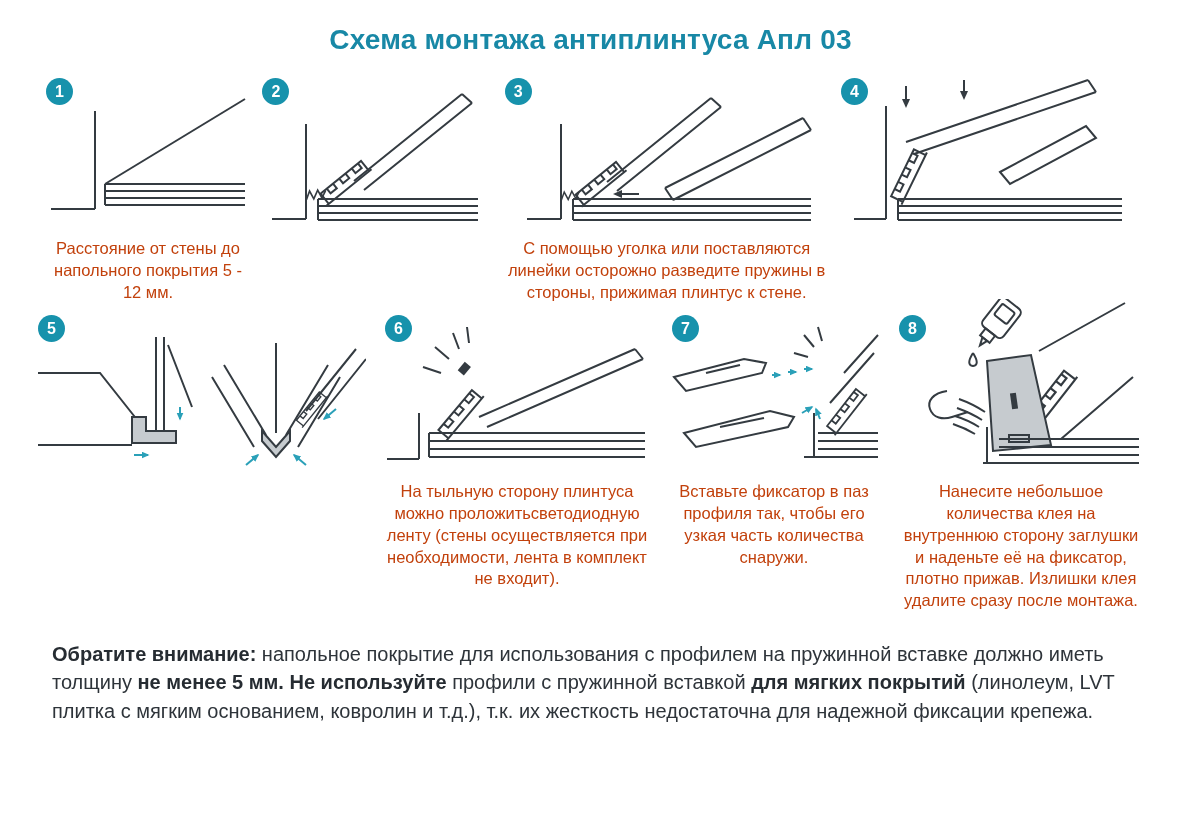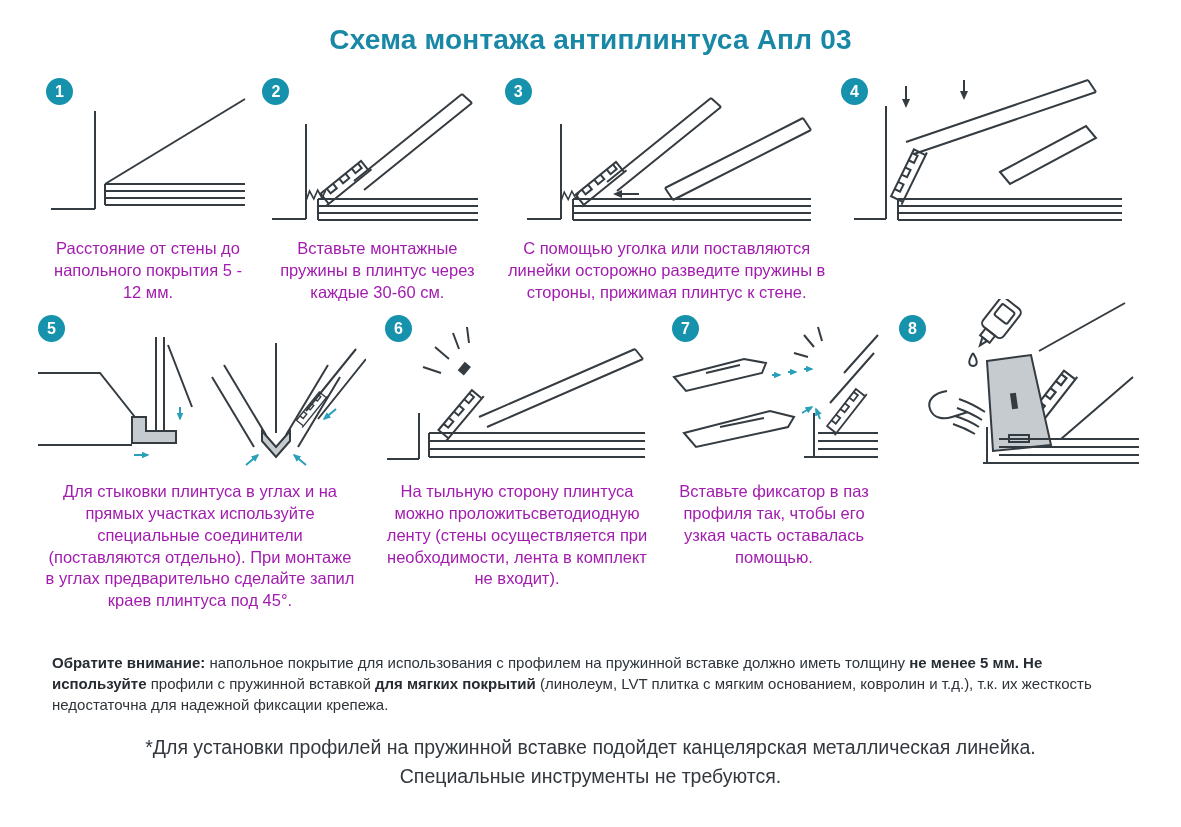--- a/index.html
+++ b/index.html
@@ -10,26 +10,26 @@
   .row{display:flex;justify-content:space-between;align-items:flex-start}
   .row1{margin:22px 16px 0}
   .row2{margin:12px 8px 0}
   .step{position:relative}
   .badge{position:absolute;left:4px;top:0;width:27px;height:27px;border-radius:50%;
          background:#1792ac;color:#fff;font-weight:700;font-size:16px;
          display:flex;align-items:center;justify-content:center}
   .fig{display:flex;justify-content:center;align-items:flex-end;margin:0 auto}
   .row1 .fig{height:150px}
   .row2 .fig{height:156px}
-  .cap{text-align:center;font-size:16.5px;line-height:1.32;margin:10px auto 0;color:#a21caf}
+  .cap{text-align:center;font-size:16.5px;line-height:1.32;margin:10px auto 0;color:#c2410c}
   .s1{width:212px}.s2{width:238px}.s3{width:332px}.s4{width:302px}
   .s5{width:332px}.s6{width:272px}.s7{width:212px}.s8{width:252px}
   .s1 .cap{max-width:196px}.s2 .cap{max-width:224px}.s3 .cap{max-width:324px}.s4 .cap{max-width:300px}
   .s5 .cap{max-width:312px}.s6 .cap{max-width:262px}.s7 .cap{max-width:204px}.s8 .cap{max-width:240px}
-  .note{margin:40px 26px 0;font-size:15px;line-height:1.42;color:#2e343a}
+  .note{margin:28px 26px 0;font-size:20px;line-height:1.42;color:#2e343a}
   .note b{font-weight:700;color:#262c32}
   .footnote{margin-top:17px;text-align:center;font-size:19.5px;line-height:1.5;color:#32383e}
   svg{display:block}
 </style>
 </head>
 <body>
 
 <svg width="0" height="0" style="position:absolute" aria-hidden="true">
   <defs>
     <marker id="at" markerWidth="10" markerHeight="10" refX="6.5" refY="3.5" orient="auto" markerUnits="userSpaceOnUse">
@@ -71,21 +71,20 @@
       <div class="fig">
         <svg width="214" height="150" viewBox="0 0 214 150" fill="none" stroke="#343b41" stroke-width="2">
           <path d="M36,46 V141"></path>
           <path d="M2,141 H36"></path>
           <path d="M48,142 V121 M48,121 H208 M48,128 H208 M48,135 H208 M48,142 H208"></path>
           <path d="M84,103 L192,16 M94,112 L202,25 M192,16 L202,25"></path>
           <use href="#xsec" transform="translate(47,116) rotate(-39)"></use>
           <use href="#spring" transform="translate(34,114) rotate(-18) scale(0.8)"></use>
         </svg>
       </div>
-      <p class="cap">Вставьте монтажные пружины в плинтус через каждые 30-60 см.</p>
     </section>
 
     <section class="step s3">
       <div class="badge">3</div>
       <div class="fig">
         <svg width="304" height="150" viewBox="0 0 304 150" fill="none" stroke="#343b41" stroke-width="2">
           <path d="M46,46 V141"></path>
           <path d="M12,141 H46"></path>
           <path d="M58,142 V121 M58,121 H296 M58,128 H296 M58,135 H296 M58,142 H296"></path>
           <path d="M92,104 L196,20 M102,113 L206,29 M196,20 L206,29"></path>
@@ -132,21 +131,20 @@
           <path d="M306,62 L264,132 M294,50 L252,120"></path>
           <path d="M242,28 V118"></path>
           <path d="M228,116 L242,132 L256,116 L256,126 L242,142 L228,126 Z" fill="#c6cbcf"></path>
           <path d="M272,96 L322,34 M284,104 L332,44"></path>
           <use href="#xsec" transform="translate(260,106) rotate(-51) scale(0.7)"></use>
           <path d="M212,150 L224,140" stroke="#2aa0b8" marker-end="url(#at)"></path>
           <path d="M272,150 L260,140" stroke="#2aa0b8" marker-end="url(#at)"></path>
           <path d="M302,94 L290,104" stroke="#2aa0b8" marker-end="url(#at)"></path>
         </svg>
       </div>
-      <p class="cap">Для стыковки плинтуса в углах и на прямых участках используйте специальные соединители (поставляются отдельно). При монтаже в углах предварительно сделайте запил краев плинтуса под 45°.</p>
     </section>
 
     <section class="step s6">
       <div class="badge">6</div>
       <div class="fig">
         <svg width="268" height="150" viewBox="0 0 268 150" fill="none" stroke="#343b41" stroke-width="2">
           <path d="M36,92 V138"></path>
           <path d="M4,138 H36"></path>
           <path d="M46,136 V112 M46,112 H262 M46,120 H262 M46,128 H262 M46,136 H262"></path>
           <path d="M96,96 L252,28 M104,106 L260,38 M252,28 L260,38"></path>
@@ -171,21 +169,21 @@
           <path d="M136,54 h8" stroke="#2aa0b8" marker-end="url(#at)"></path>
           <path d="M134,98 l10,-6" stroke="#2aa0b8" marker-end="url(#at)"></path>
           <path d="M152,104 l-4,-10" stroke="#2aa0b8" marker-end="url(#at)"></path>
           <path d="M176,58 L210,20 M162,88 L206,38"></path>
           <use href="#xsec" transform="translate(156,112) rotate(-52) scale(0.9)"></use>
           <path d="M146,32 L136,20 M154,26 L150,12 M140,42 L126,38"></path>
           <path d="M150,118 H210 M150,126 H210 M150,134 H210 M136,142 H210"></path>
           <path d="M146,98 V142"></path>
         </svg>
       </div>
-      <p class="cap">Вставьте фиксатор в паз профиля так, чтобы его узкая часть оставалась помощью.</p>
+      <p class="cap">Вставьте фиксатор в паз профиля так, чтобы его узкая часть количества снаружи.</p>
     </section>
 
     <section class="step s8">
       <div class="badge">8</div>
       <div class="fig">
         <svg width="244" height="172" viewBox="0 0 244 172" fill="none" stroke="#343b41" stroke-width="2">
           <g transform="translate(100,22) rotate(38)">
             <rect x="-13" y="-22" width="26" height="36" rx="5"></rect>
             <rect x="-8" y="-16" width="16" height="14" rx="2"></rect>
             <rect x="-6" y="14" width="12" height="9"></rect>
@@ -196,21 +194,21 @@
           <use href="#xsec" transform="translate(126,118) rotate(-52) scale(1.1)"></use>
           <path d="M88,62 L132,56 L152,146 L94,152 Z" fill="#c6cbcf"></path>
           <rect x="112" y="94" width="6" height="16" transform="rotate(-8 115 102)" fill="#343b41" stroke="none"></rect>
           <rect x="110" y="136" width="20" height="7"></rect>
           <path d="M48,92 c-14,2 -20,10 -17,18 c3,9 13,11 22,8 l16,-5" fill="#fff"></path>
           <path d="M60,100 q14,5 26,13 M58,109 q14,5 25,12 M56,117 q13,4 24,11 M54,125 q12,4 22,10"></path>
           <path d="M100,140 H240 M100,148 H240 M100,156 H240 M84,164 H240"></path>
           <path d="M88,128 V164"></path>
         </svg>
       </div>
+      <p class="cap">Нанесите небольшое количества клея на внутреннюю сторону заглушки и наденьте её на фиксатор, плотно прижав. Излишки клея удалите сразу после монтажа.</p>
     </section>
 
   </div>
 
   <p class="note"><b>Обратите внимание:</b><span> напольное покрытие для использования с профилем на пружинной вставке должно иметь толщину </span><b>не менее 5 мм. Не используйте</b><span> профили с пружинной вставкой </span><b>для мягких покрытий</b><span> (линолеум, LVT плитка с мягким основанием, ковролин и т.д.), т.к. их жесткость недостаточна для надежной фиксации крепежа.</span></p>
 
-  <p class="footnote"><span>*Для установки профилей на пружинной вставке подойдет канцелярская металлическая линейка.</span><br><span>Специальные инструменты не требуются.</span></p>
 
 </div>
 
 </body></html>

